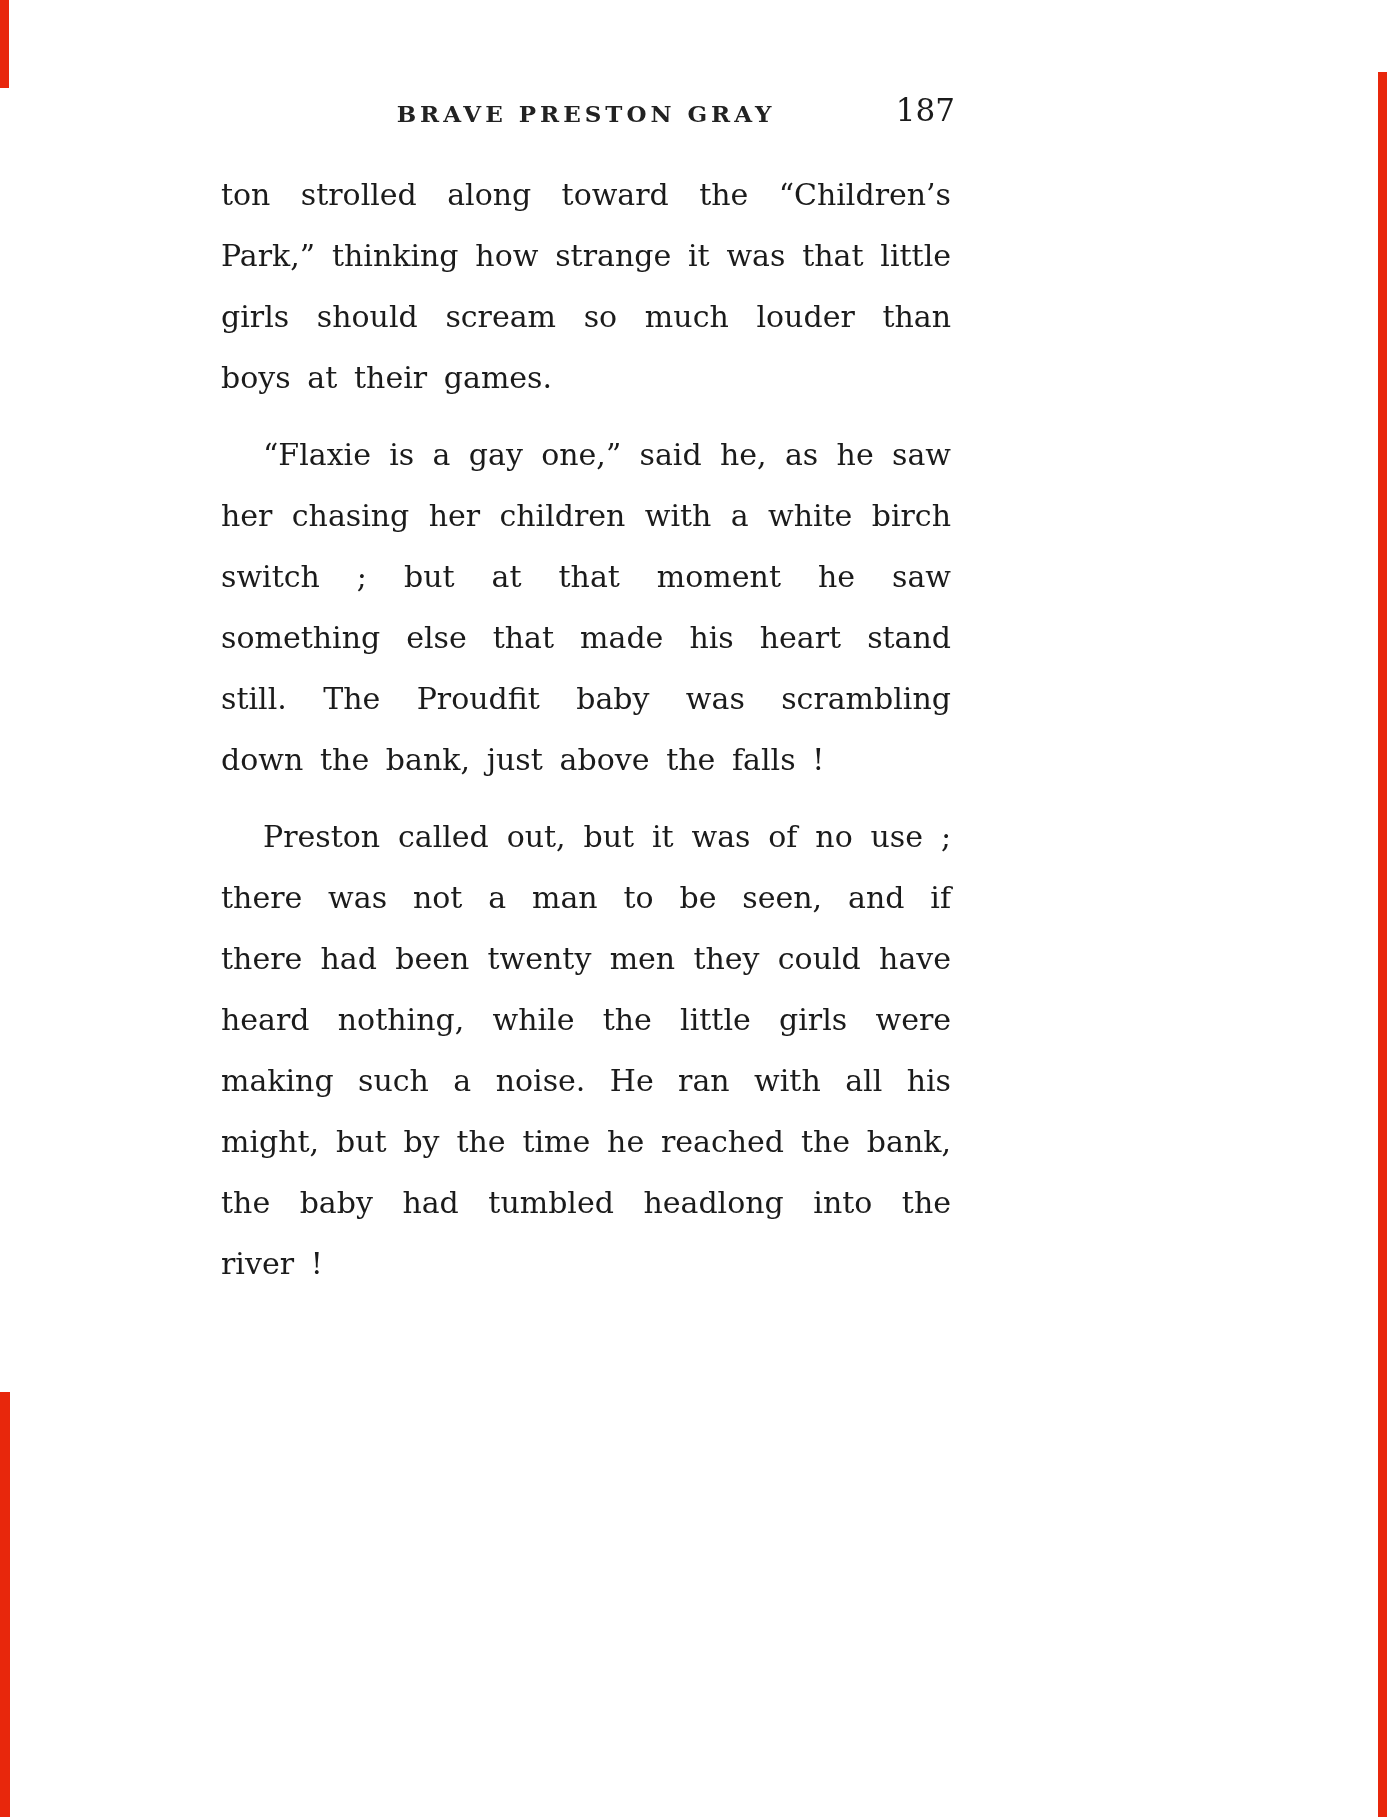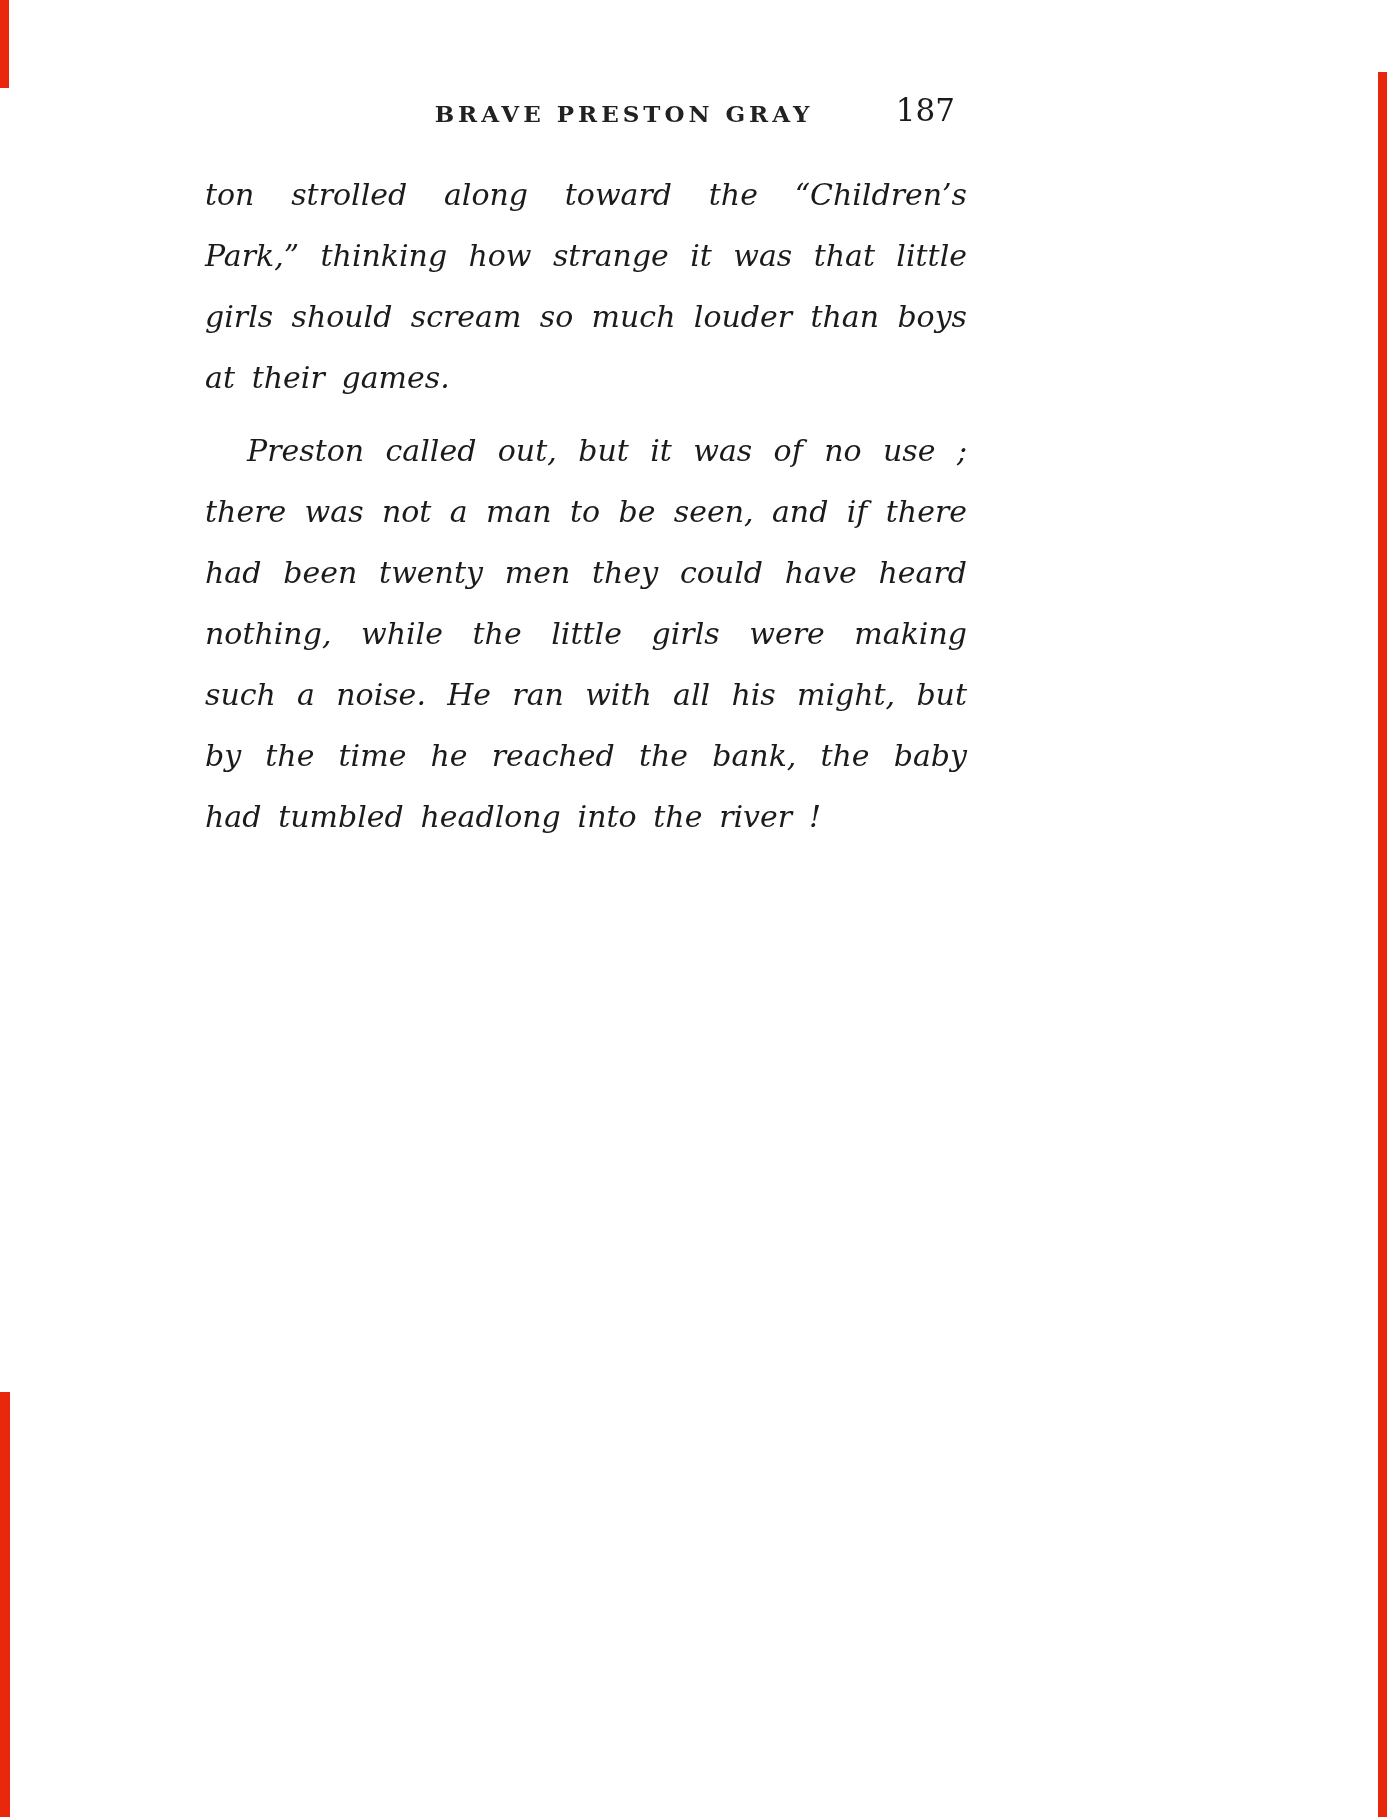--- a/index.html
+++ b/index.html
@@ -39,37 +39,35 @@
   .header-title {
     position: absolute;
     left: 50%;
     transform: translateX(-50%);
     top: 8px;
     font-size: 23px;
     font-weight: 700;
     letter-spacing: 4px;
     white-space: nowrap;
     color: #222222;
-    margin-left: 38px;
   }
   .page-number {
     position: absolute;
     right: 12px;
     top: 0;
     font-size: 31px;
     color: #1b1b1b;
     text-align: center;
   }
   .body-text p {
-    margin: 0;
+    margin: 16px;
     font-size: 30px;
     line-height: 61px;
     text-align: justify;
     word-spacing: 0.24em;
-    font-style: italic;
   }
   .body-text p.indent {
     text-indent: 42px;
   }
   .body-text p.space-before {
     margin-top: 12px;
   }
 </style>
 </head>
 <body>
@@ -82,18 +80,19 @@
 
   <div class="content">
 
     <div class="running-header">
       <span class="header-title">BRAVE PRESTON GRAY</span>
       <span class="page-number">187</span>
     </div>
 
     <div class="body-text">
       <p>ton strolled along toward the “Children’s Park,” thinking how strange it was that little girls should scream so much louder than boys at their games.</p>
+      <p class="indent">“Flaxie is a gay one,” said he, as he saw her chasing her children with a white birch switch ; but at that moment he saw something else that made his heart stand still. The Proudfit baby was scrambling down the bank, just above the falls !</p>
       <p class="indent space-before">Preston called out, but it was of no use ; there was not a man to be seen, and if there had been twenty men they could have heard nothing, while the little girls were making such a noise.  He ran with all his might, but by the time he reached the bank, the baby had tumbled headlong into the river !</p>
     </div>
 
   </div>
 
 </div>
 
 </body></html>

